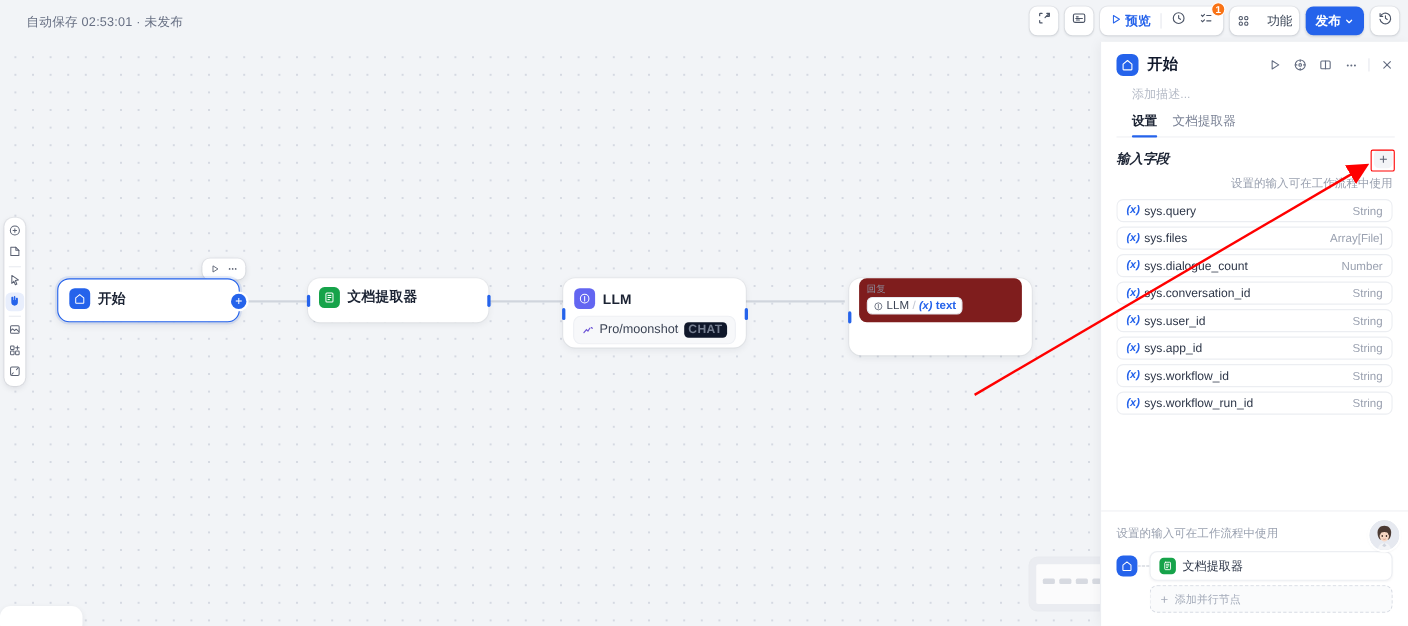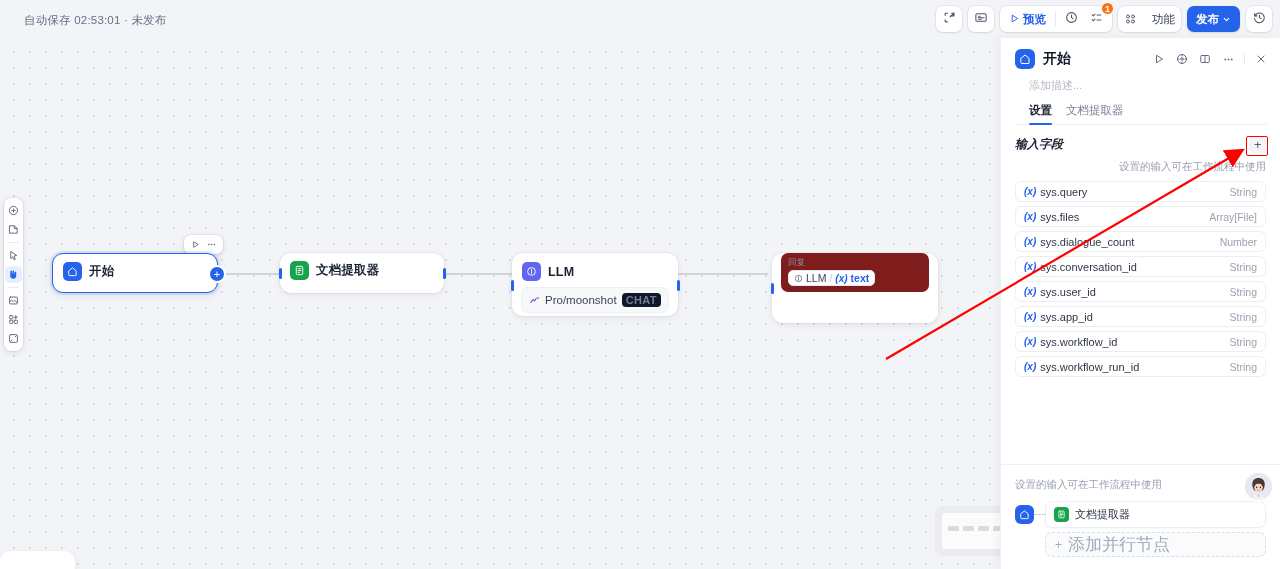--- a/index.html
+++ b/index.html
@@ -213,21 +213,21 @@
     display: flex; align-items: center; gap: 6px; padding: 0 8px; cursor: pointer;
     background: #fff; box-shadow: 0 1px 2px rgba(16,24,40,.04);
   }
   .nf-card-ico { width: 15px; height: 15px; border-radius: 4px; display: flex; align-items: center; justify-content: center; color: #fff; flex: none; }
   .nf-card-label { font-size: 11px; color: #2d3648; }
   .nf-add {
     border: 1px dashed #d8dce4; border-radius: 7px; height: 25px;
     display: flex; align-items: center; gap: 6px; padding: 0 9px; cursor: pointer;
     background: #fafbfc;
   }
-  .nf-add-label { font-size: 17px; color: #a4abb9; }
+  .nf-add-label { font-size: 10px; color: #a4abb9; }
   .nf-plus { font-size: 12px; color: #a4abb9; line-height: 1; }
   .avatar {
     position: absolute; right: 8px; top: 8px; width: 27px; height: 27px;
     border-radius: 50%; overflow: hidden; background: #dfe3ea;
     box-shadow: 0 0 0 2px #fff, 0 1px 3px rgba(16,24,40,.15); cursor: pointer;
   }
 
   
   .anno { position: absolute; inset: 0; pointer-events: none; z-index: 40; }
   .anno-box {

